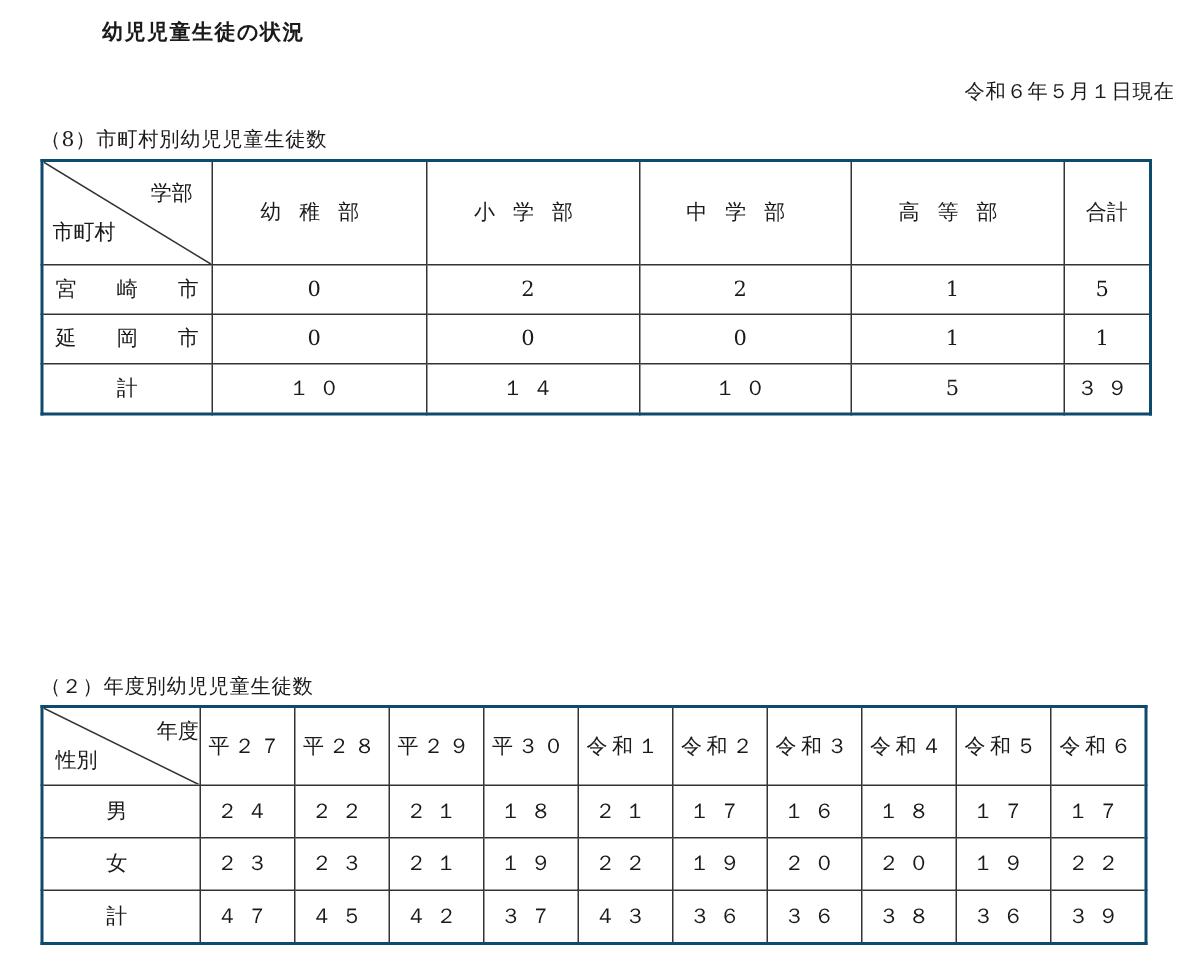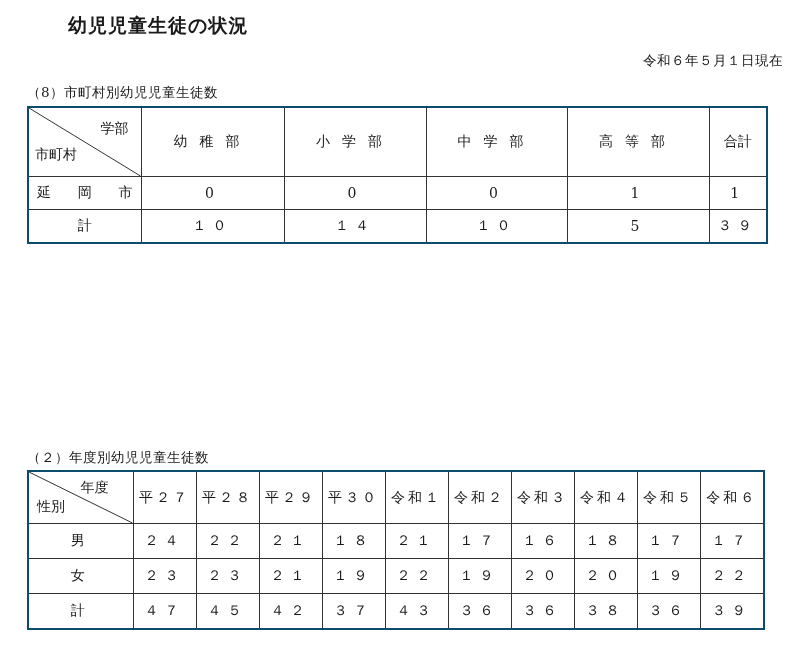--- a/index.html
+++ b/index.html
@@ -13,21 +13,21 @@
       position: relative;
       overflow: hidden;
       font-family: "DejaVu Serif", "Liberation Serif", serif;
       color: #1a1a1a;
     }
     .title {
       position: absolute;
       left: 68px;
       top: 13px;
       font-family: Liberation Mono, monospace;
-      font-size: 19px;
+      font-size: 14px;
       font-weight: bold;
       letter-spacing: 1px;
       color: #1a1a1a;
     }
     .asof {
       position: absolute;
       right: 17px;
       top: 52px;
       font-size: 13.5px;
       letter-spacing: 0.5px;
@@ -102,21 +102,21 @@
       font-size: 14px;
       letter-spacing: 0;
     }
     .diag-bottom {
       position: absolute;
       left: 6px;
       bottom: 12px;
       font-size: 14px;
       letter-spacing: 0;
     }
-    #t2 .diag-top { top: 7px; right: 24px; }
+    #t2 .diag-top { top: 7px; right: 0; }
     #t2 .diag-bottom { bottom: 7px; left: 8px; }
   </style>
 </head>
 <body>
 
 <div class="title">幼児児童生徒の状況</div>
 <div class="asof">令和６年５月１日現在</div>
 
 <div class="section-title" id="sec1">（8）市町村別幼児児童生徒数</div>
 
@@ -139,20 +139,28 @@
         <span class="diag-bottom">市町村</span>
       </th>
       <th>幼稚部</th>
       <th>小学部</th>
       <th>中学部</th>
       <th>高等部</th>
       <th class="total-h">合計</th>
     </tr>
   </thead>
   <tbody>
+    <tr>
+      <td class="city">宮崎市</td>
+      <td>0</td>
+      <td>2</td>
+      <td>2</td>
+      <td>1</td>
+      <td>5</td>
+    </tr>
     <tr>
       <td class="city">延岡市</td>
       <td>0</td>
       <td>0</td>
       <td>0</td>
       <td>1</td>
       <td>1</td>
     </tr>
     <tr class="total-row">
       <td class="city">計</td>

